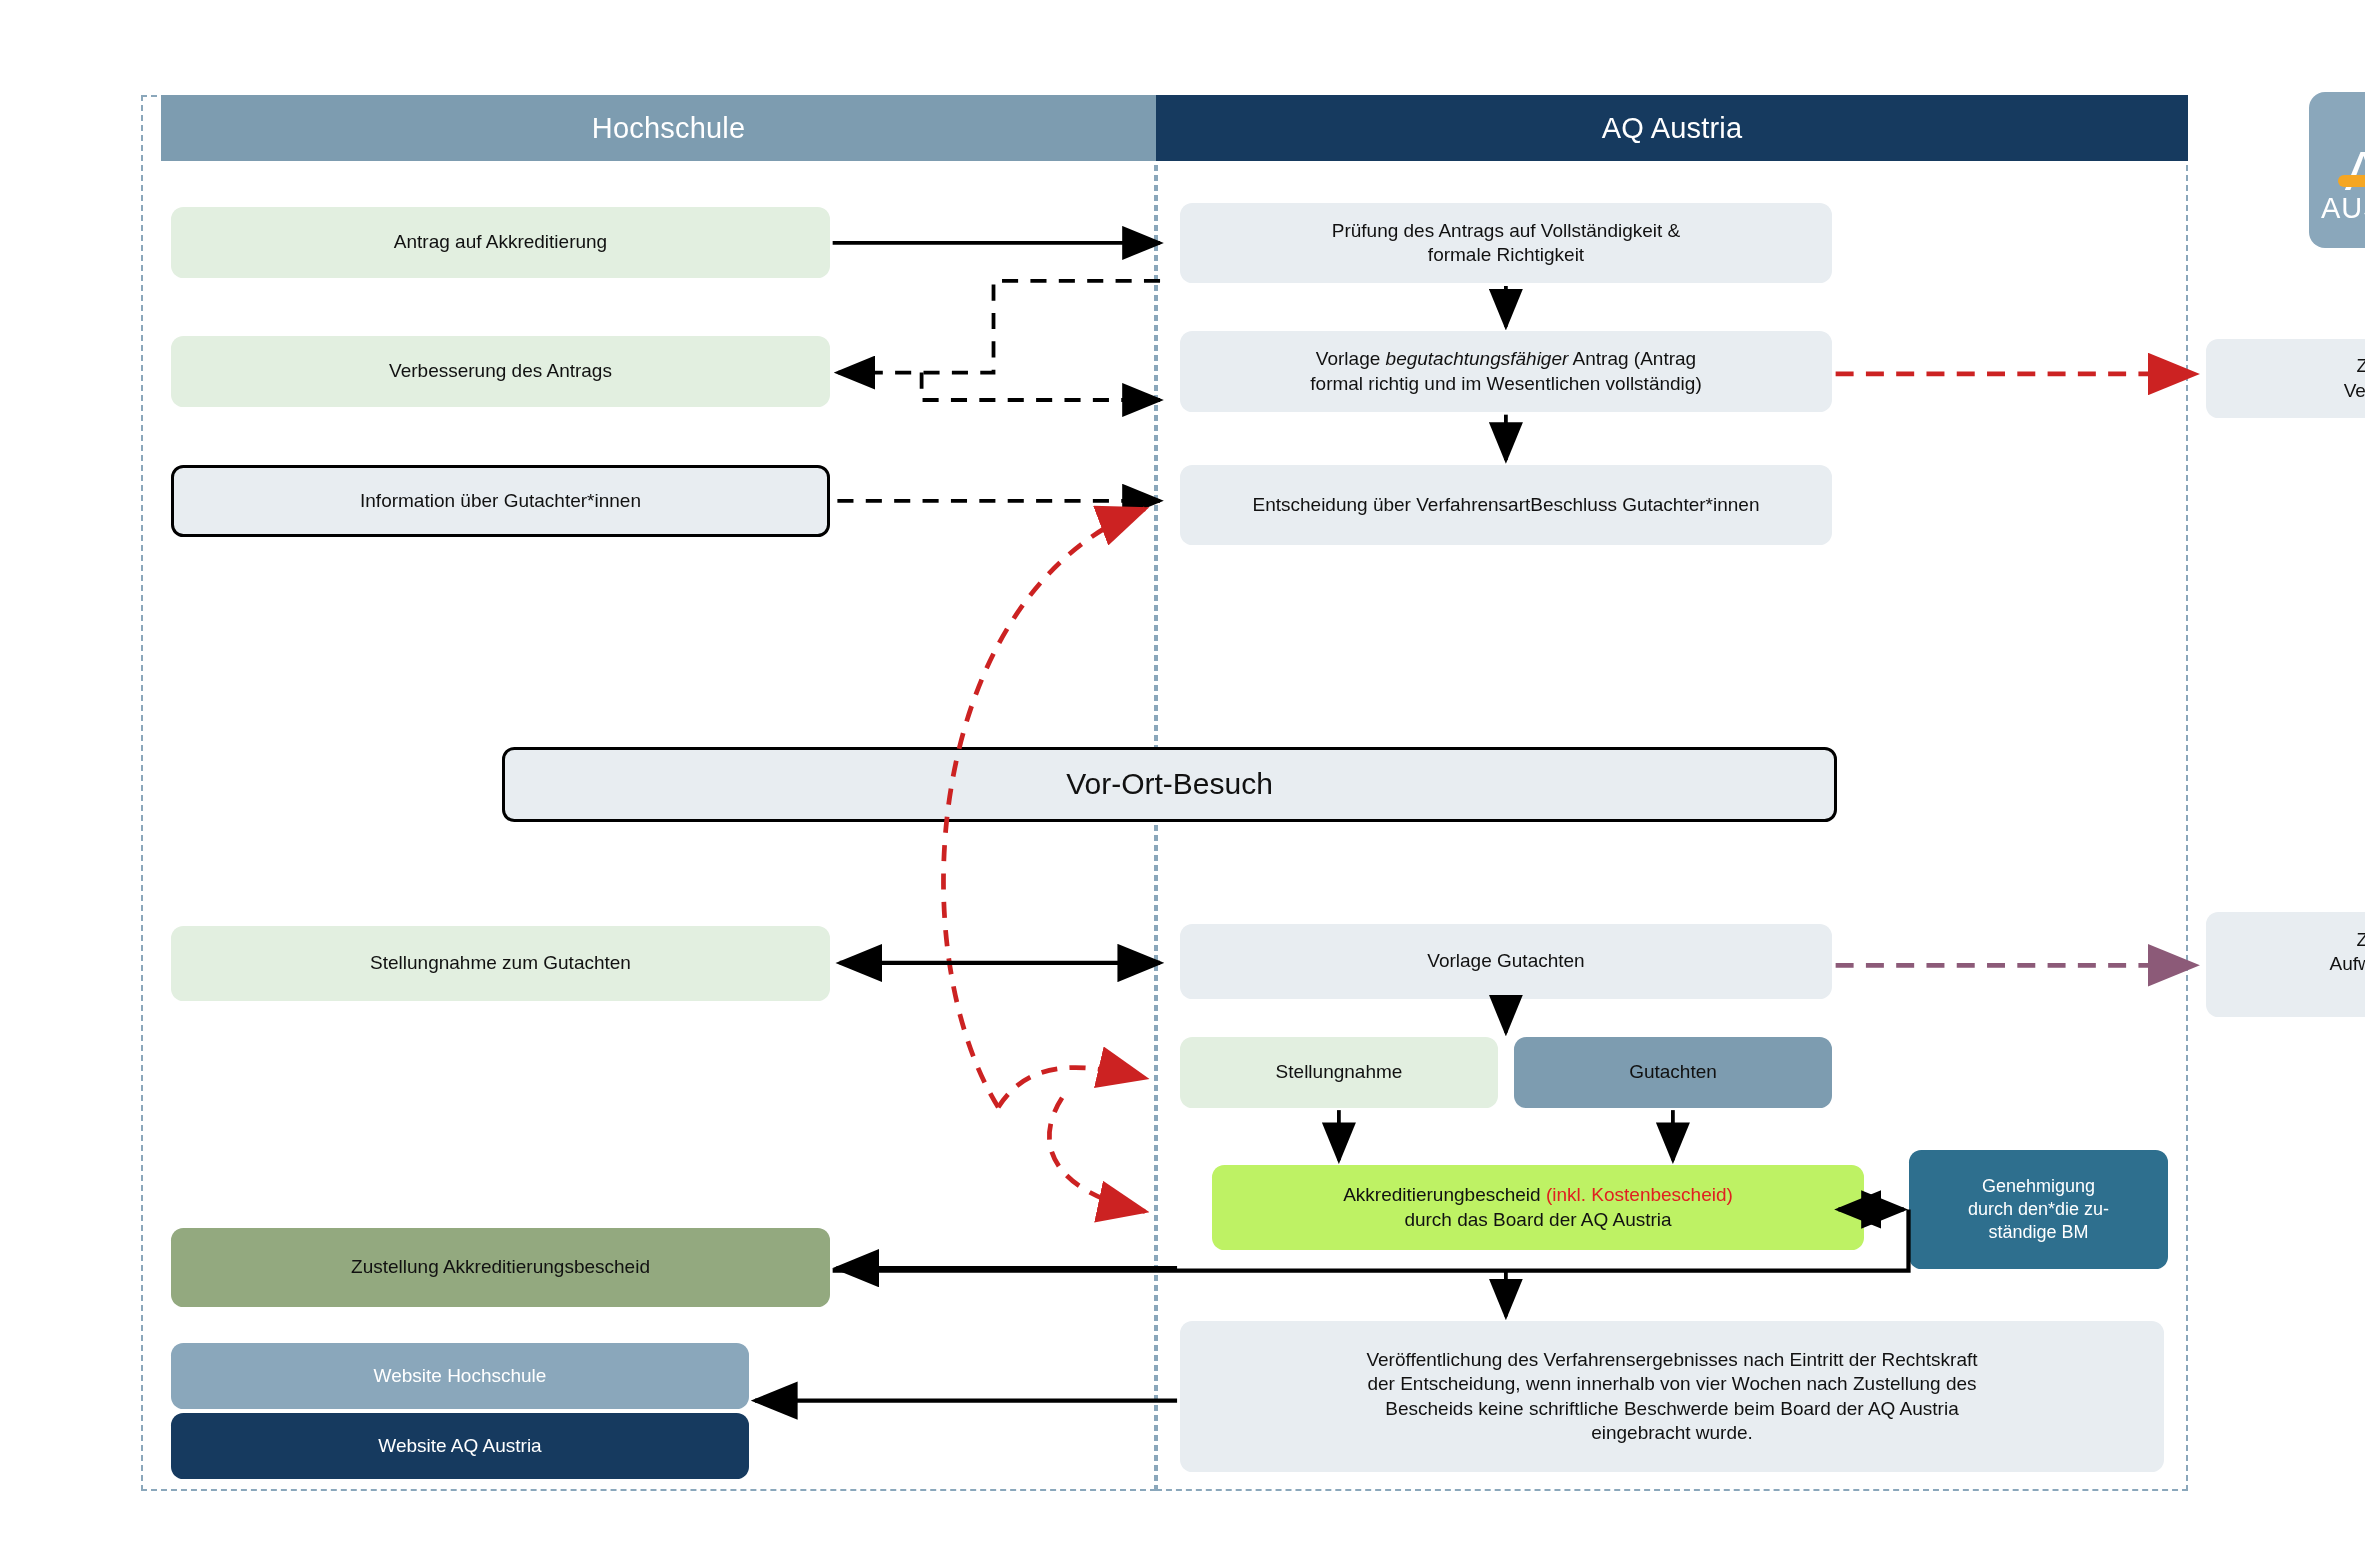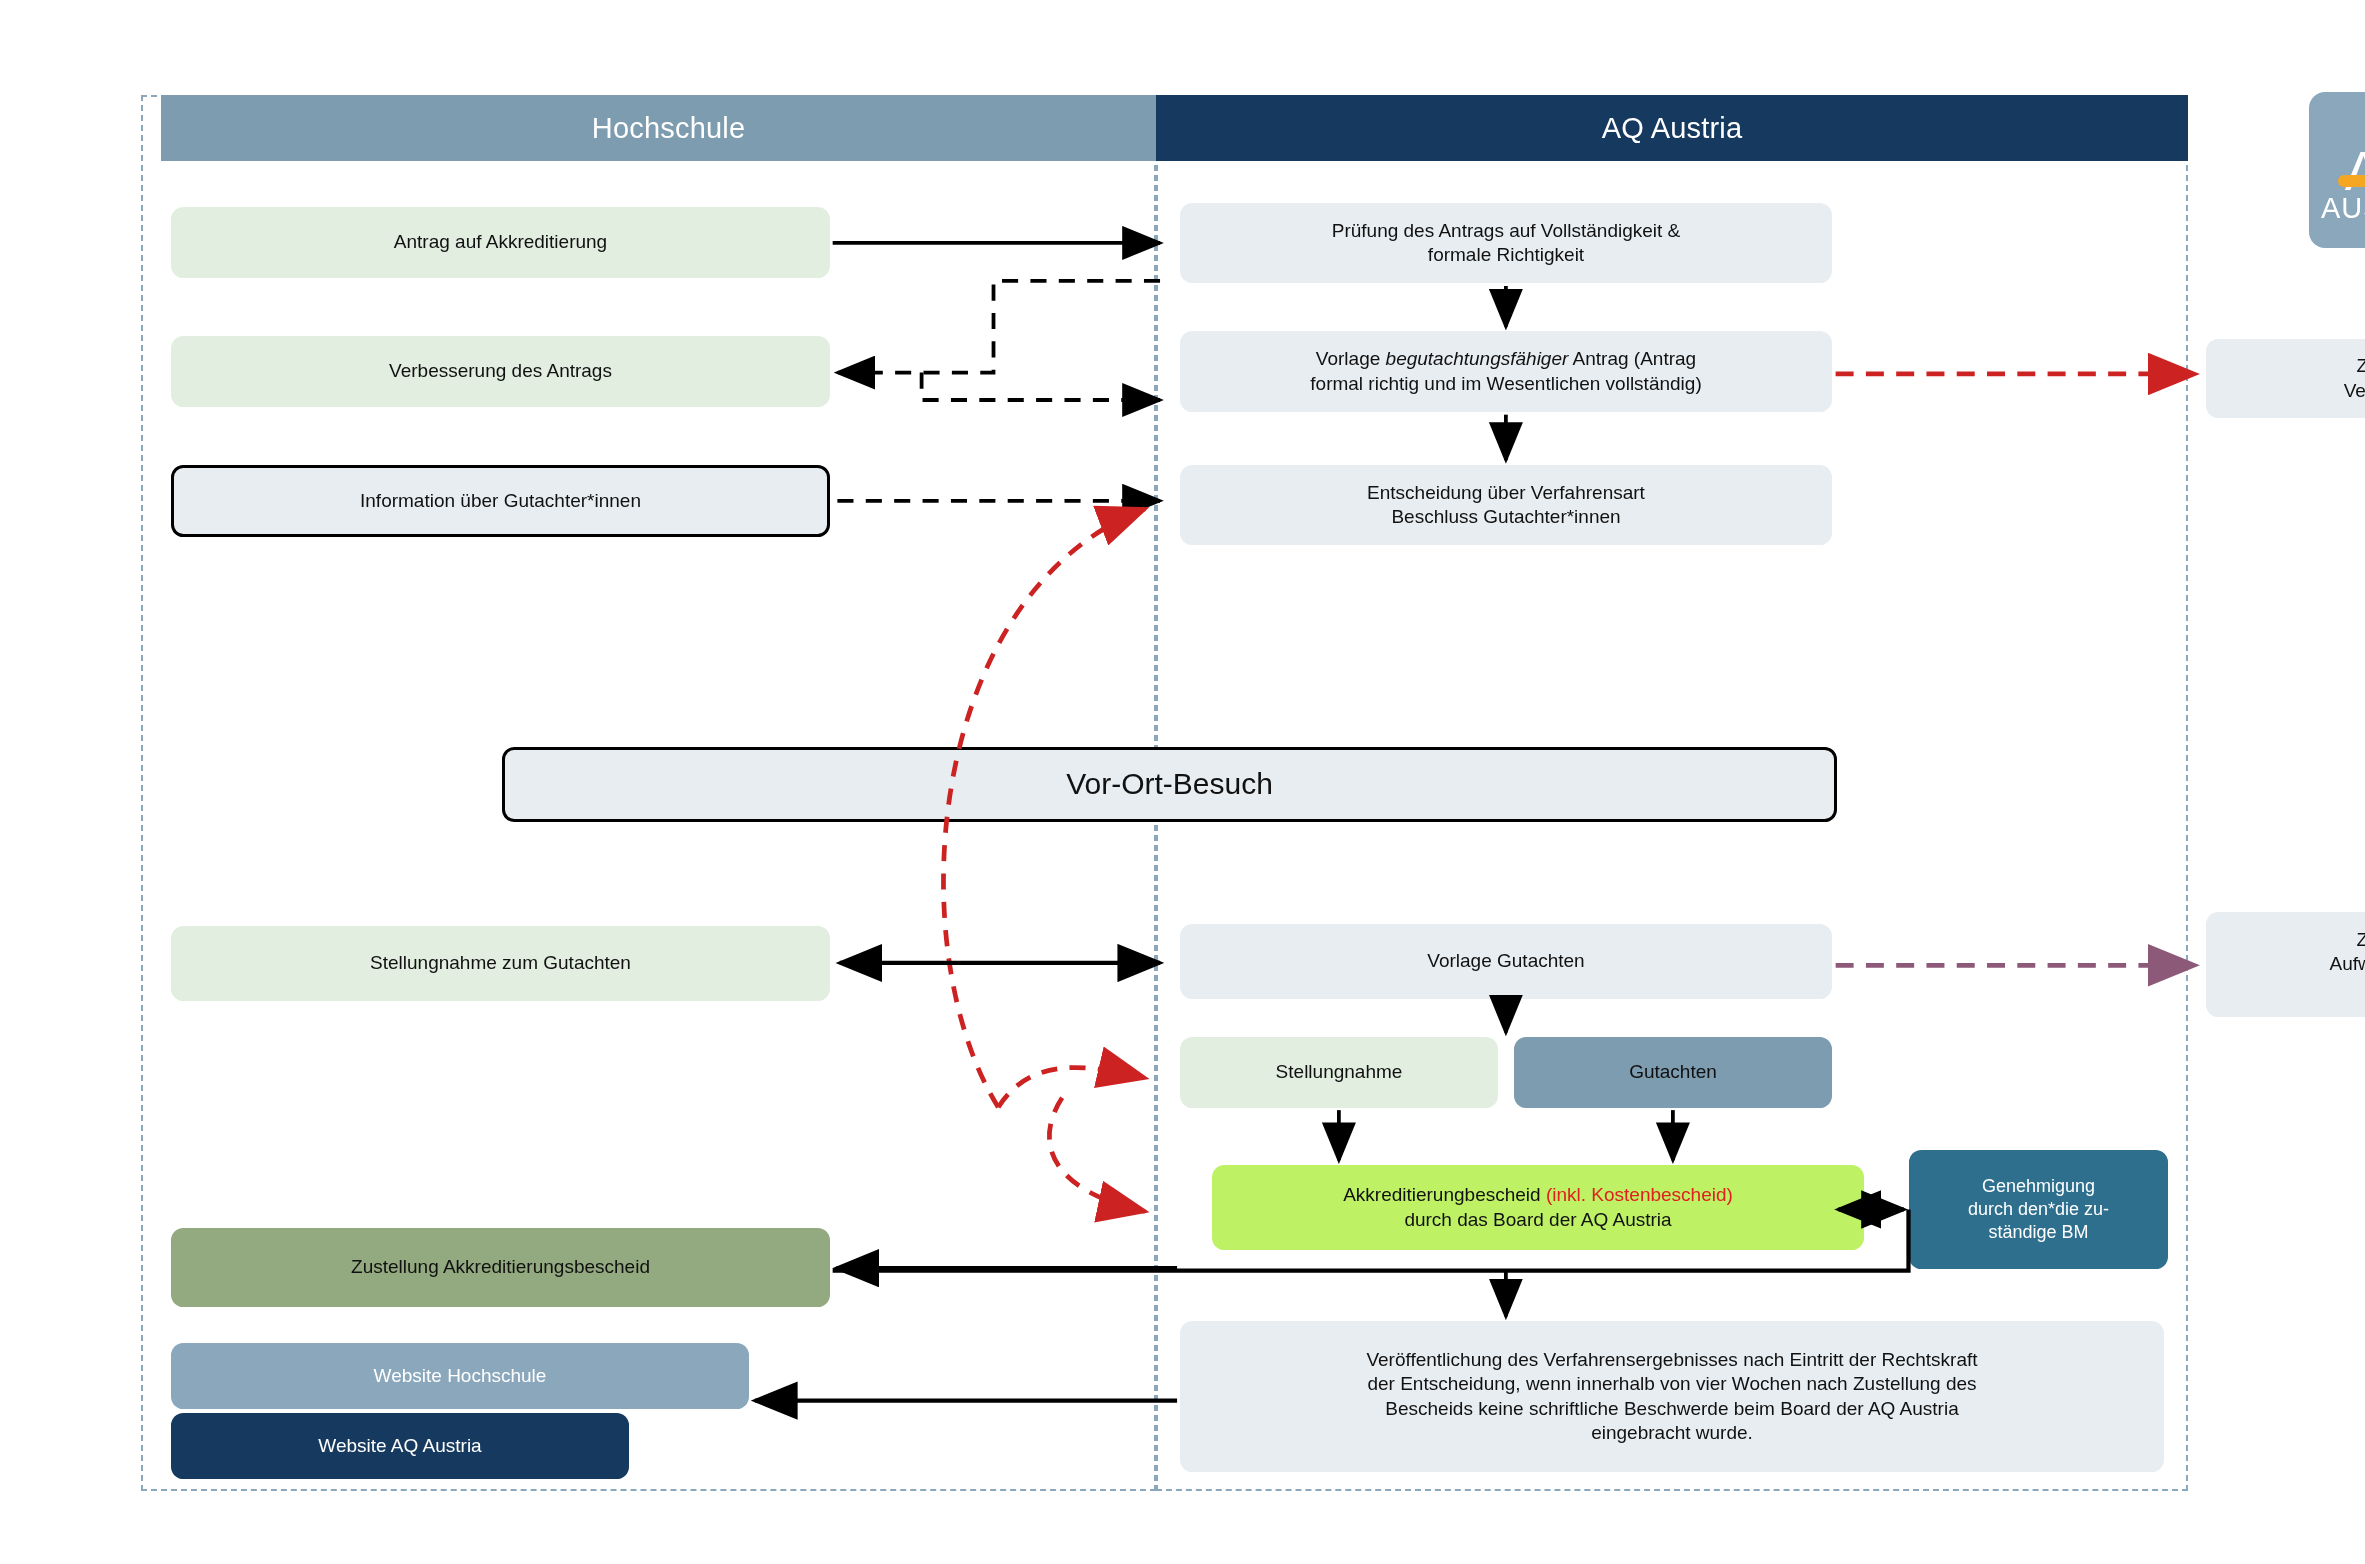--- a/index.html
+++ b/index.html
@@ -77,35 +77,35 @@
   </div>
 
   <div class="node" style="left:171px;top:1228px;width:659px;height:79px;background:#93a97f;">
     <span>Zustellung Akkreditierungsbescheid</span>
   </div>
 
   <div class="node white-text" style="left:171px;top:1343px;width:578px;height:66px;background:#8aa7bb;">
     <span>Website Hochschule</span>
   </div>
 
-  <div class="node white-text" style="left:171px;top:1413px;width:458px;height:66px;background:#163a5f;text-align:right;">
+  <div class="node white-text" style="left:171px;top:1413px;width:578px;height:66px;background:#163a5f;text-align:right;">
     <span>Website AQ Austria</span>
   </div>
 
   <div class="node" style="left:1180px;top:203px;width:652px;height:80px;background:#e8edf1;flex-direction:column;">
     <span>Prüfung des Antrags auf Vollständigkeit &amp;</span>
     <span>formale Richtigkeit</span>
   </div>
 
   <div class="node" style="left:1180px;top:331px;width:652px;height:81px;background:#e8edf1;flex-direction:column;">
     <span><span>Vorlage </span><span class="it">begutachtungsfähiger</span><span> Antrag (Antrag</span></span>
     <span>formal richtig und im Wesentlichen vollständig)</span>
   </div>
 
-  <div class="node" style="left:1180px;top:465px;width:652px;height:80px;background:#e8edf1;flex-direction:column;">
+  <div class="node" style="left:1180px;top:465px;width:652px;height:80px;background:#e8edf1;">
     <span>Entscheidung über Verfahrensart</span>
     <span>Beschluss Gutachter*innen</span>
   </div>
 
   <div class="node outline" style="left:502px;top:747px;width:1335px;height:75px;background:#e8edf1;font-size:30px;">
     <span>Vor-Ort-Besuch</span>
   </div>
 
   <div class="node" style="left:1180px;top:924px;width:652px;height:75px;background:#e8edf1;">
     <span>Vorlage Gutachten</span>

